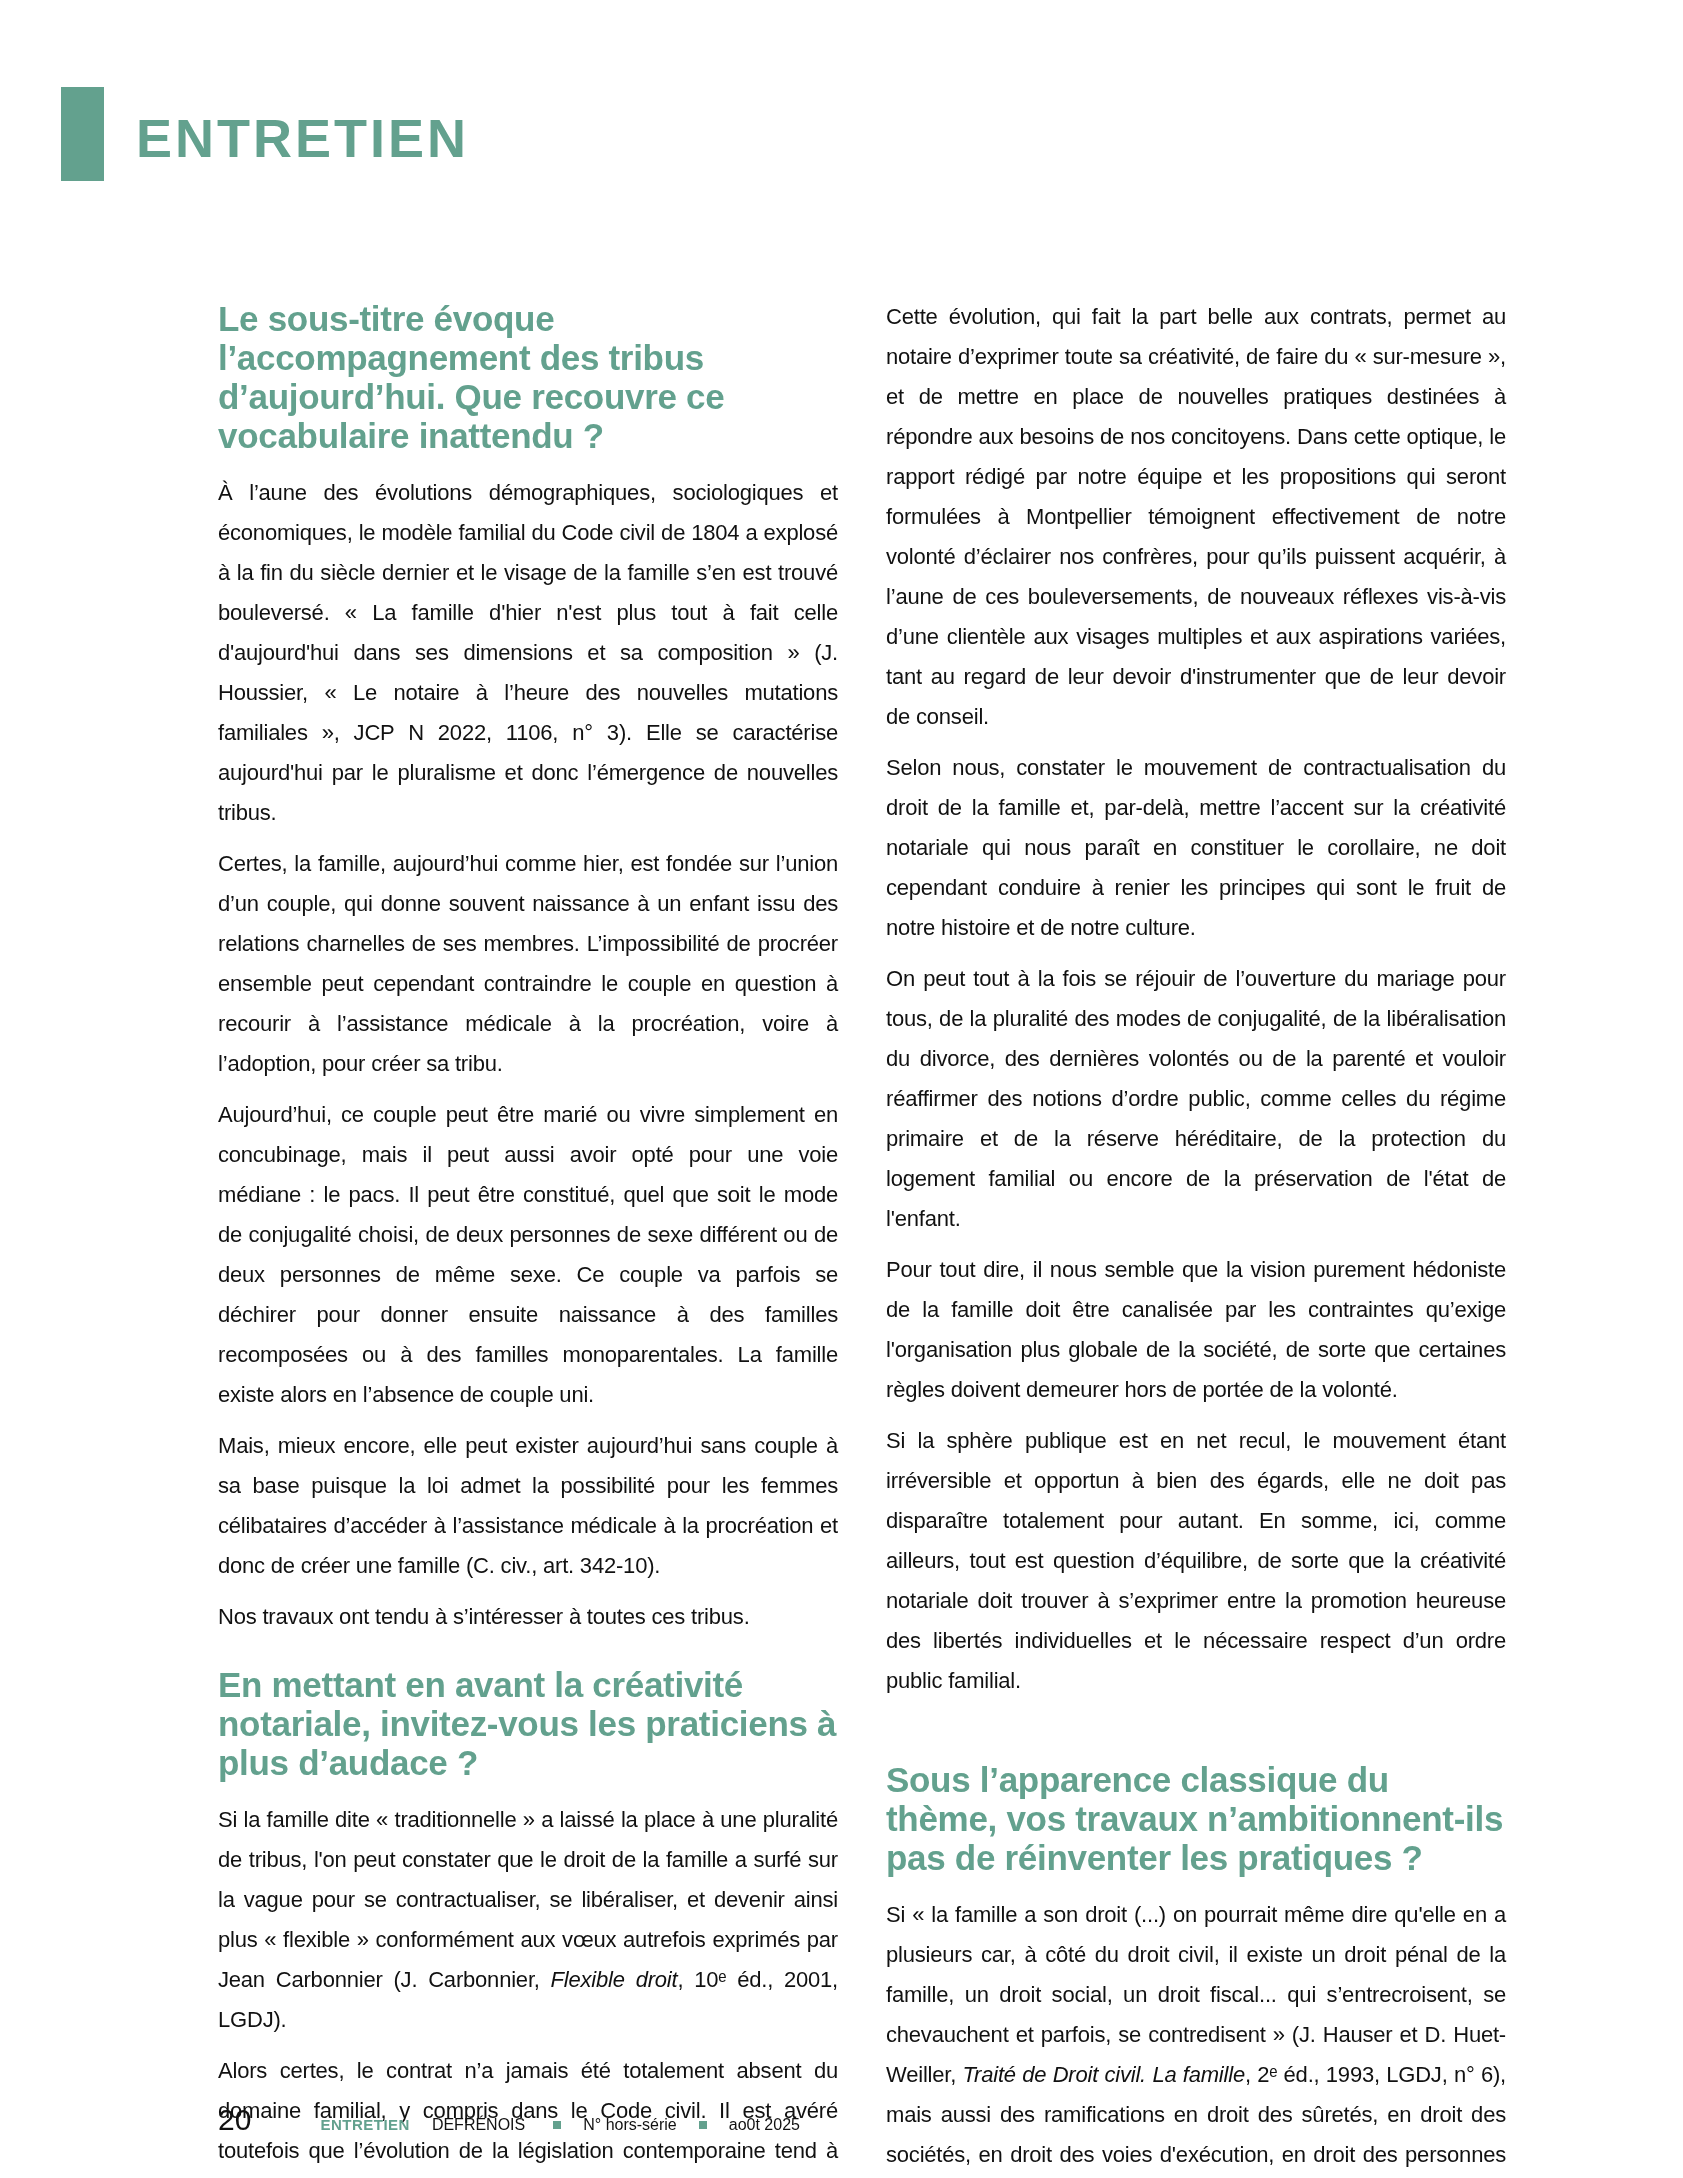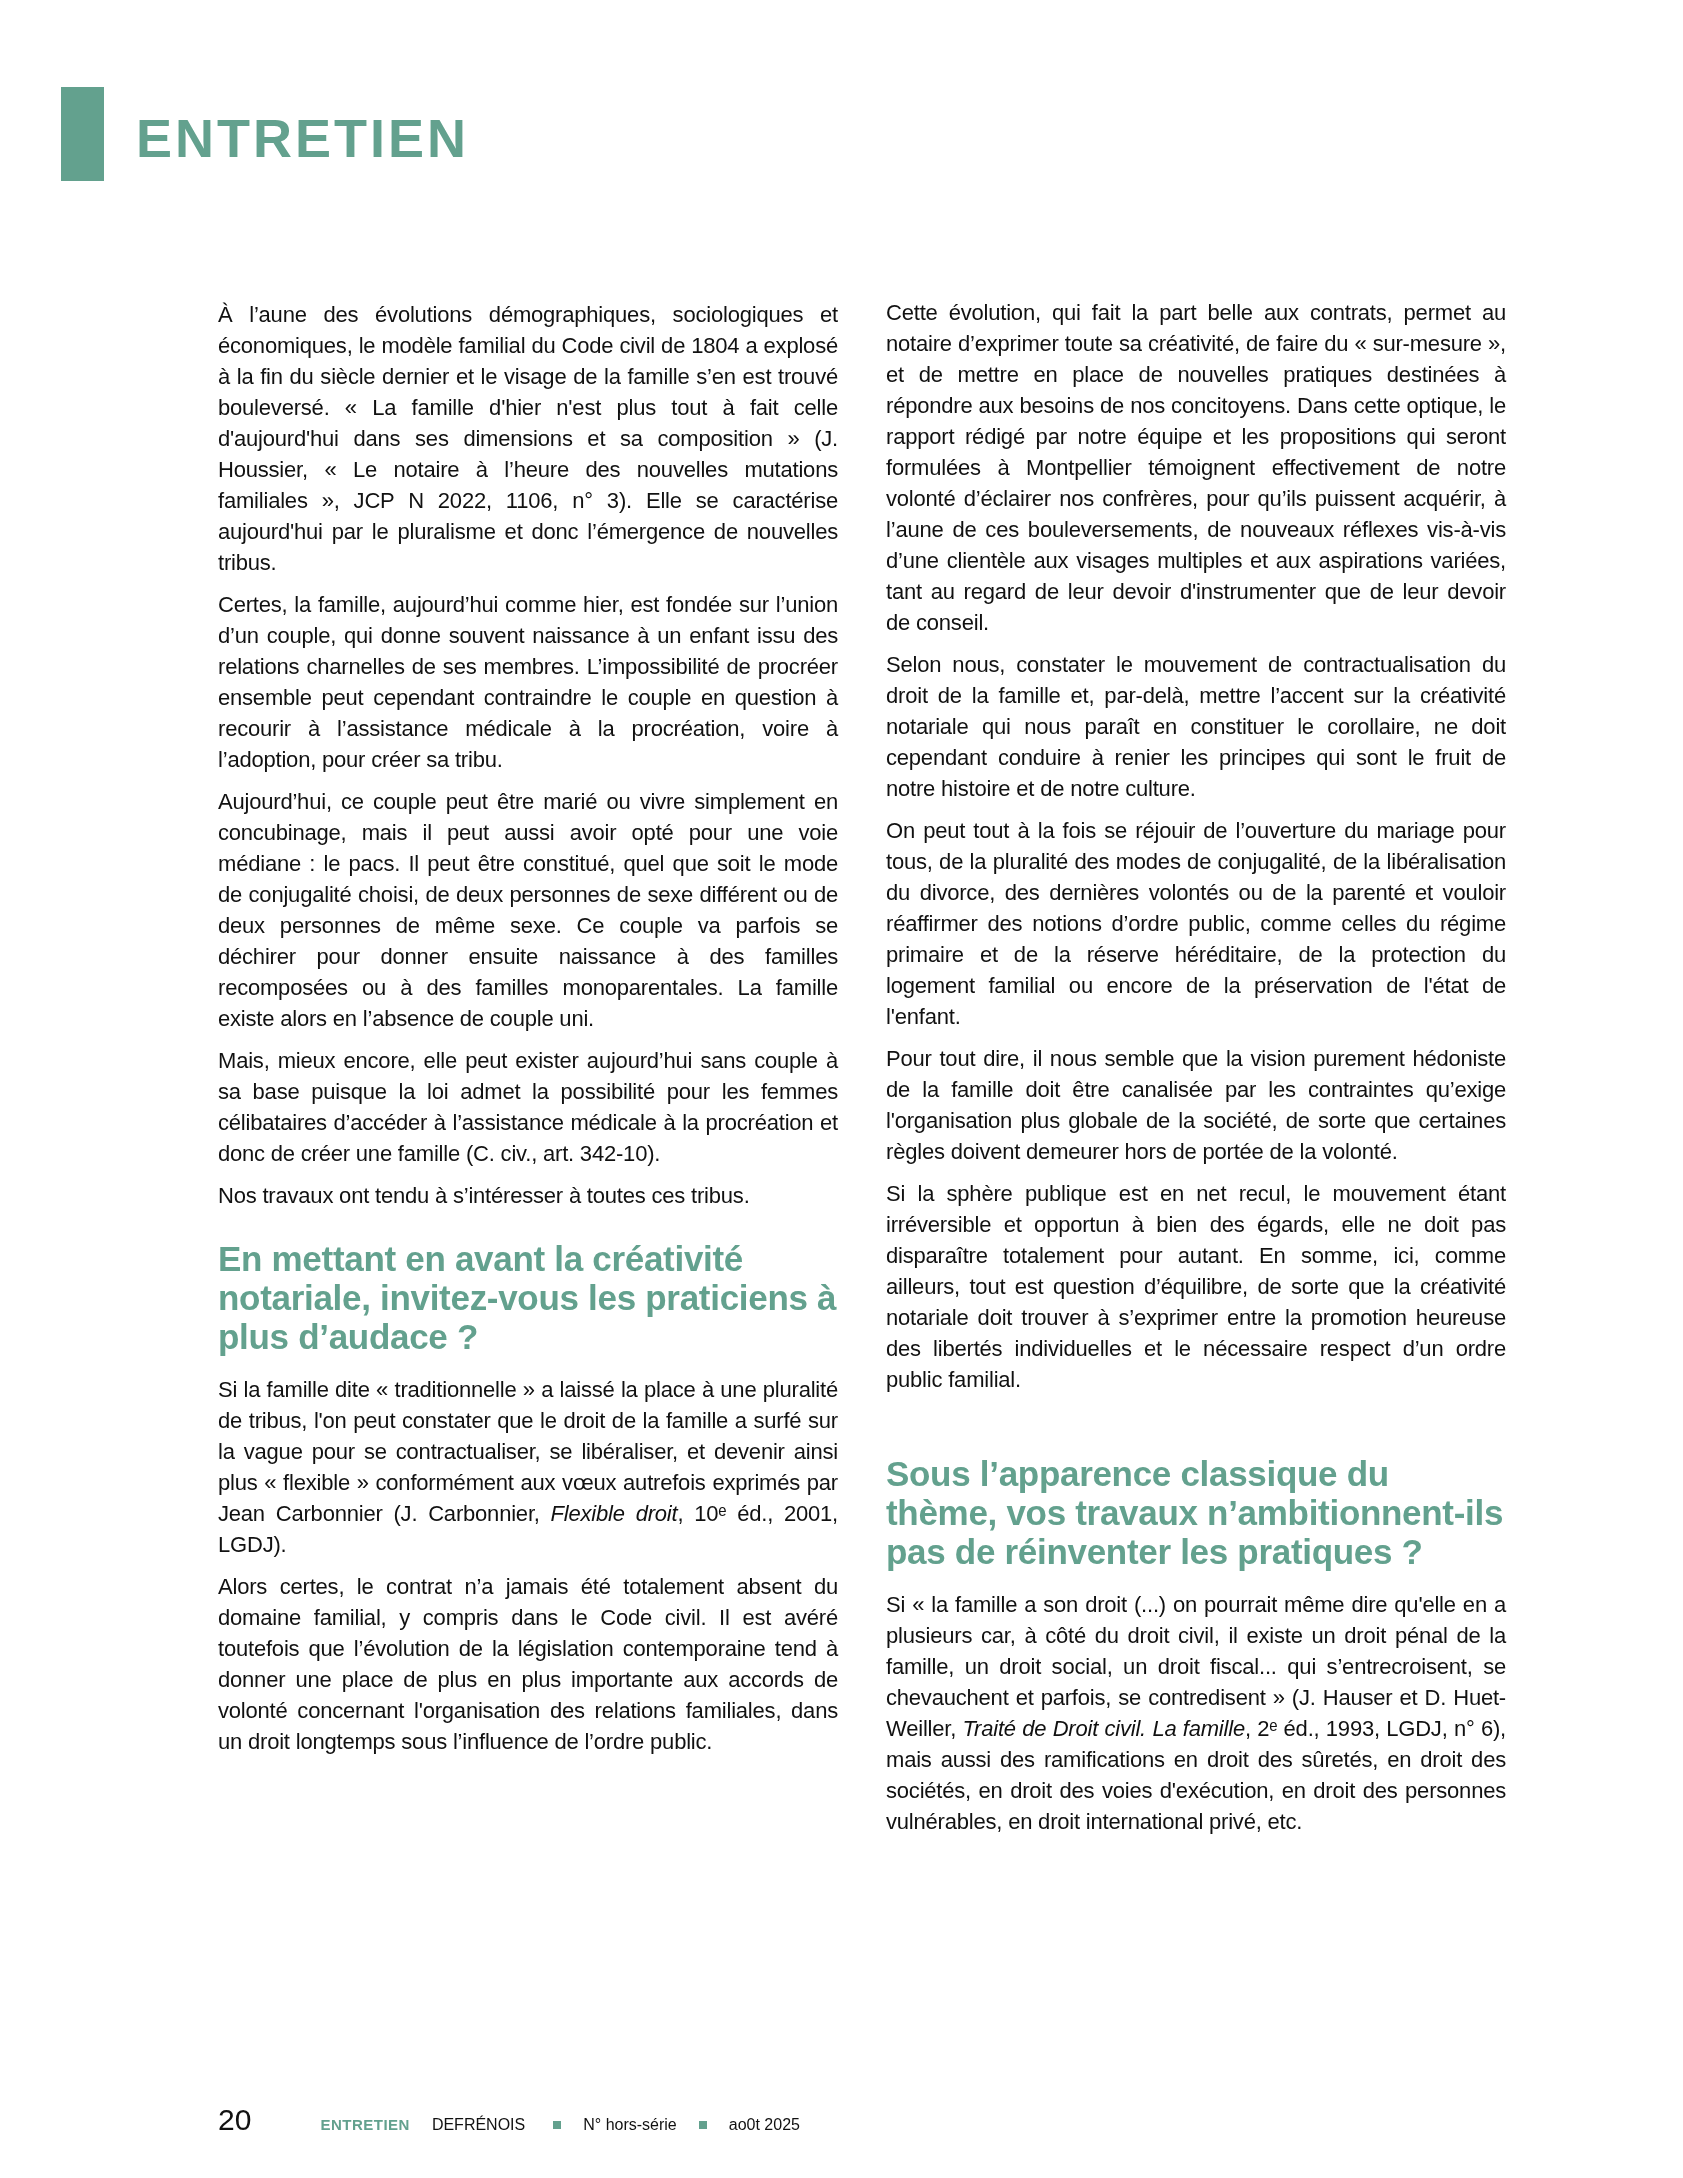--- a/index.html
+++ b/index.html
@@ -19,41 +19,42 @@
   .col { position: absolute; top: 299px; width: 620px; }
   .col-left { left: 218px; }
   .col-right { left: 886px; top: 297px; }
   .q {
     color: #63a18e; font-weight: bold; font-size: 35px; line-height: 39px;
     margin: 0 0 18px 0; letter-spacing: -0.3px;
   }
   .q.mid { margin-top: 28px; }
   .q.right-mid { margin-top: 59px; }
   .p {
-    font-size: 22px; line-height: 31px; margin: 0 0 11px 0;
+    font-size: 22px; line-height: 40px; margin: 0 0 11px 0;
     text-align: justify; hyphens: manual; letter-spacing: -0.2px;
   }
   .p i { }
   .footer {
     position: absolute; left: 218px; top: 2103px; height: 40px;
     display: flex; align-items: baseline; gap: 12px;
   }
   .page-num { font-size: 30px; margin-right: 57px; color: #111; }
   .foot-section { color: #63a18e; font-weight: bold; font-size: 15px; letter-spacing: 0.5px; margin-right: 10px; }
   .foot-pub { font-size: 16px; margin-right: 16px; }
   .foot-sq { display: inline-block; width: 8px; height: 8px; background: #63a18e; margin-right: 10px; position: relative; top: -1px; }
   .foot-text { font-size: 16px; margin-right: 10px; margin-top: 9px; }
 </style>
 </head>
 <body>
 
 <div class="section-bar"></div>
 <div class="section-title">ENTRETIEN</div>
 
 <div class="col col-left">
+  <h2 class="q">Le sous-titre évoque l’accompagnement des tribus d’aujourd’hui. Que recouvre ce vocabulaire inattendu ?</h2>
   <p class="p">À l’aune des évolutions démographiques, sociologiques et économiques, le modèle familial du Code civil de 1804 a explosé à la fin du siècle dernier et le visage de la famille s’en est trouvé bouleversé. « La famille d'hier n'est plus tout à fait celle d'aujourd'hui dans ses dimen­sions et sa composition » (J. Houssier, « Le notaire à l’heure des nouvelles mutations familiales », JCP N 2022, 1106, n° 3). Elle se caractérise aujourd'hui par le pluralisme et donc l’émergence de nouvelles tribus.</p>
   <p class="p">Certes, la famille, aujourd’hui comme hier, est fondée sur l’union d’un couple, qui donne souvent naissance à un enfant issu des relations charnelles de ses membres. L’impossibilité de procréer ensemble peut cependant contraindre le couple en question à recourir à l’assis­tance médicale à la procréation, voire à l’adoption, pour créer sa tribu.</p>
   <p class="p">Aujourd’hui, ce couple peut être marié ou vivre sim­plement en concubinage, mais il peut aussi avoir opté pour une voie médiane : le pacs. Il peut être constitué, quel que soit le mode de conjugalité choisi, de deux personnes de sexe différent ou de deux personnes de même sexe. Ce couple va parfois se déchirer pour don­ner ensuite naissance à des familles recomposées ou à des familles monoparentales. La famille existe alors en l’absence de couple uni.</p>
   <p class="p">Mais, mieux encore, elle peut exister aujourd’hui sans couple à sa base puisque la loi admet la possibilité pour les femmes célibataires d’accéder à l’assistance médicale à la procréation et donc de créer une famille (C. civ., art. 342-10).</p>
   <p class="p">Nos travaux ont tendu à s’intéresser à toutes ces tribus.</p>
 
   <h2 class="q mid">En mettant en avant la créativité notariale, invitez-vous les praticiens à plus d’audace ?</h2>
   <p class="p"><span>Si la famille dite « traditionnelle » a laissé la place à une pluralité de tribus, l'on peut constater que le droit de la famille a surfé sur la vague pour se contractualiser, se libéraliser, et devenir ainsi plus « flexible » conformé­ment aux vœux autrefois exprimés par Jean Carbonnier (J. Carbonnier, </span><i>Flexible droit</i><span>, 10ᵉ éd., 2001, LGDJ).</span></p>
   <p class="p">Alors certes, le contrat n’a jamais été totalement absent du domaine familial, y compris dans le Code civil. Il est avéré toutefois que l’évolution de la législation contem­poraine tend à donner une place de plus en plus impor­tante aux accords de volonté concernant l'organisation des relations familiales, dans un droit longtemps sous l’influence de l’ordre public.</p>
 </div>

